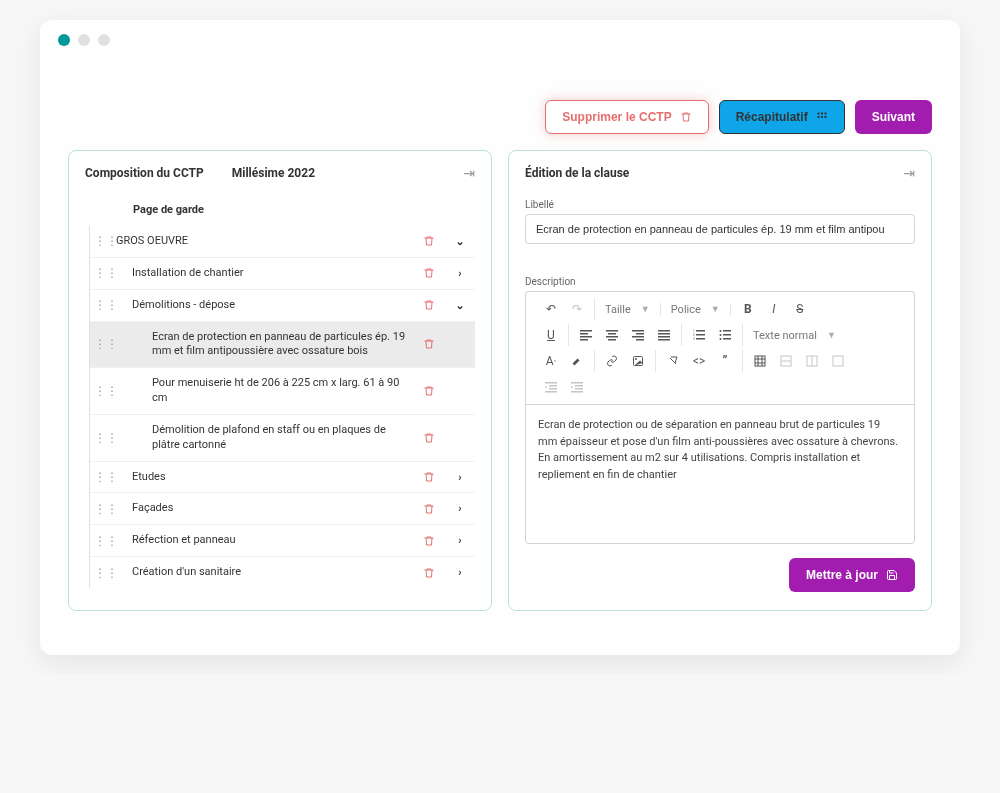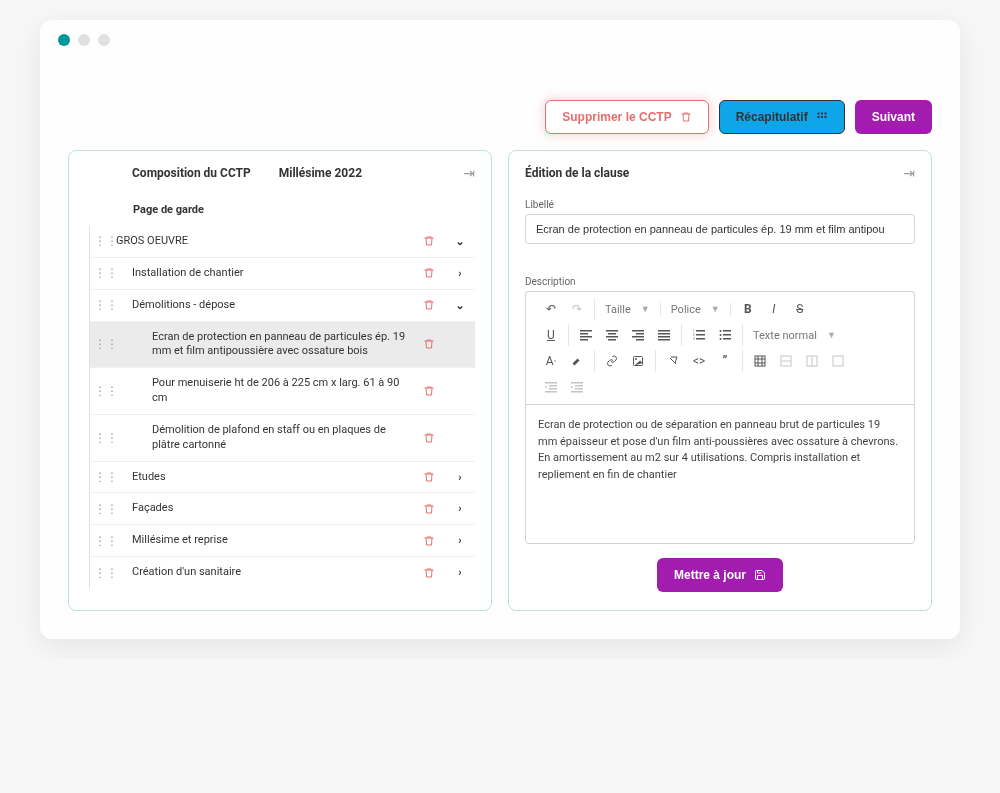--- a/index.html
+++ b/index.html
@@ -9,21 +9,21 @@
     background: #f7f7f7;
     color: #333;
     font-size: 12px;
   }
   .window {
     width: 920px;
     margin: 20px auto;
     background: #fefefe;
     border-radius: 12px;
     box-shadow: 0 8px 30px rgba(0,0,0,0.08);
-    padding-bottom: 28px;
+    padding-bottom: 44px;
   }
   .titlebar {
     padding: 14px 18px;
     display: flex;
     gap: 8px;
   }
   .dot { width: 12px; height: 12px; border-radius: 50%; background: #e0e0e0; }
   .dot.active { background: #009999; }
 
   .content {
@@ -78,21 +78,20 @@
     display: flex;
     align-items: center;
     justify-content: space-between;
     margin-bottom: 14px;
   }
   .panel-title-group {
     display: flex;
     gap: 28px;
     font-size: 12px;
     font-weight: 700;
-    margin-left: 47px;
   }
   .collapse-icon { color: #9e9e9e; cursor: pointer; font-size: 14px; }
 
   .page-garde {
     padding: 8px 6px 10px 48px;
     font-weight: 700;
     font-size: 11px;
   }
 
   .tree {
@@ -178,21 +177,21 @@
     border-radius: 0 0 4px 4px;
     padding: 12px;
     font-size: 11px;
     line-height: 1.5;
     min-height: 140px;
     color: #444;
   }
 
   .panel .actions {
     display: flex;
-    justify-content: center;
+    justify-content: flex-end;
     margin-top: 14px;
   }
 
   svg { display: block; }
 </style>
 </head>
 <body>
 
 <div class="window">
   <div class="titlebar">
@@ -328,21 +327,21 @@
             <span class="trash">
                 <svg width="12" height="12" viewBox="0 0 24 24" fill="none" stroke="#e56f6f" stroke-width="2">
                   <path d="M3 6h18M8 6V4h8v2M6 6l1 14h10l1-14"></path>
                 </svg>
               </span>
             <span class="chevron">›</span>
           </div>
 
           <div class="row nested1">
             <span class="drag">⋮⋮</span>
-            <span class="text">Millésime et reprise</span>
+            <span class="text">Réfection et panneau</span>
             <span class="trash">
                 <svg width="12" height="12" viewBox="0 0 24 24" fill="none" stroke="#e56f6f" stroke-width="2">
                   <path d="M3 6h18M8 6V4h8v2M6 6l1 14h10l1-14"></path>
                 </svg>
               </span>
             <span class="chevron">›</span>
           </div>
 
           <div class="row nested1">
             <span class="drag">⋮⋮</span>

